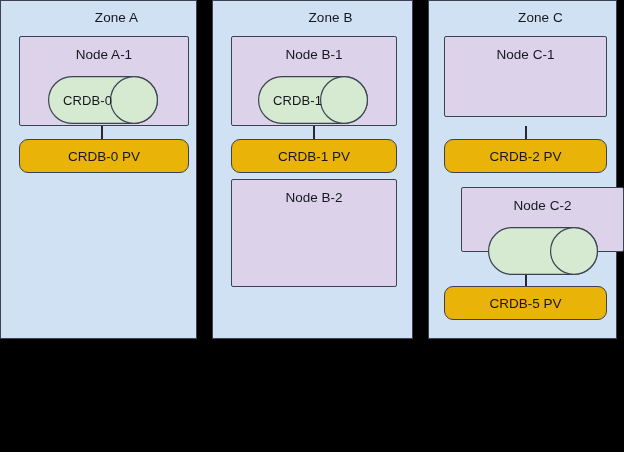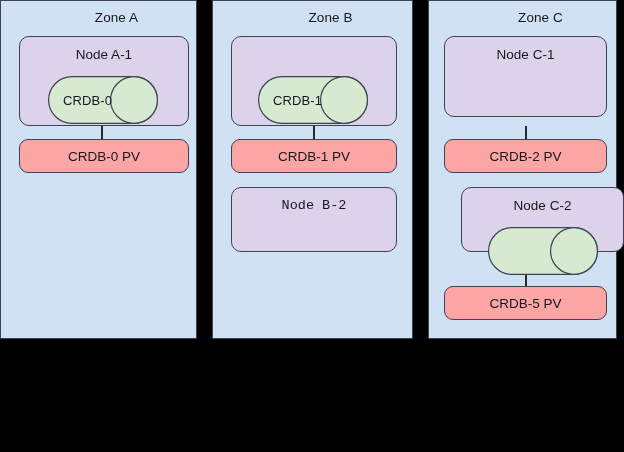--- a/index.html
+++ b/index.html
@@ -39,21 +39,21 @@
     letter-spacing: 0.1px;
     line-height: 17px;
     padding-left: 36px;
   }
 
   
   .node {
     position: absolute;
     background: #dcd2ea;
     border: 1px solid #3c4251;
-    border-radius: 10px;
+    border-radius: 2px;
     box-sizing: border-box;
   }
   .node-title {
     position: absolute;
     top: 9px;
     left: 0;
     right: 0;
     text-align: center;
     font-size: 13.5px;
     color: #15181f;
@@ -79,21 +79,21 @@
     justify-content: center;
     font-size: 13px;
     color: #15181f;
     letter-spacing: 0.1px;
     pointer-events: none;
   }
 
   
   .pv {
     position: absolute;
-    background: #fca5a5;
+    background: #eab308;
     border: 1px solid #3c4251;
     border-radius: 9px;
     box-sizing: border-box;
     display: flex;
     align-items: center;
     justify-content: center;
   }
   .pv-label {
     font-size: 13.5px;
     color: #15181f;
@@ -131,37 +131,38 @@
 
     <div class="pv" style="left:18px; top:138px; width:170px; height:34px;">
       <span class="pv-label">CRDB-0 PV</span>
     </div>
   </div>
 
   <div class="zone" style="left:212px; top:0px; width:201px; height:339px;">
     <div class="zone-title">Zone B</div>
 
     <div class="node" style="left:18px; top:35px; width:166px; height:90px;">
+      <div class="node-title">Node B-1</div>
 
       <div class="cyl" style="left:26px; top:39px; width:110px; height:48px;">
         <svg width="110" height="48" viewBox="0 0 110 48">
           <path d="M 24 0.6 L 86 0.6 A 23.4 23.4 0 0 1 86 47.4 L 24 47.4 A 23.4 23.4 0 0 1 24 0.6 Z" fill="#d5ead0" stroke="#3c4251" stroke-width="1.2"></path>
           <ellipse cx="86" cy="24" rx="23.4" ry="23.4" fill="#d5ead0" stroke="#3c4251" stroke-width="1.2"></ellipse>
         </svg>
         <div class="cyl-label">CRDB-1</div>
       </div>
     </div>
 
     <div class="conn" style="left:100px; top:125px; height:13px;"></div>
 
     <div class="pv" style="left:18px; top:138px; width:166px; height:34px;text-align:center;">
       <span class="pv-label">CRDB-1 PV</span>
     </div>
 
-    <div class="node" style="left:18px; top:186px; width:166px; height:65px;font-family:Liberation Mono, monospace;">
+    <div class="node" style="left:18px; top:178px; width:166px; height:108px;">
       <div class="node-title">Node B-2</div>
     </div>
   </div>
 
   <div class="zone" style="left:428px; top:0px; width:189px; height:339px;">
     <div class="zone-title">Zone C</div>
 
     <div class="node" style="left:15px; top:35px; width:163px; height:81px;">
       <div class="node-title">Node C-1</div>
 

